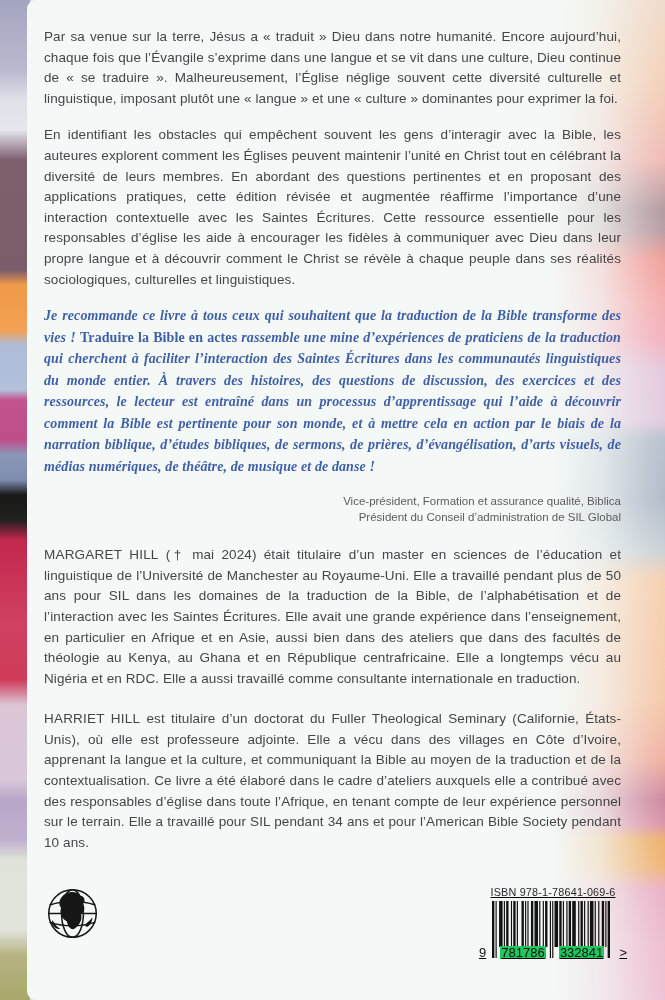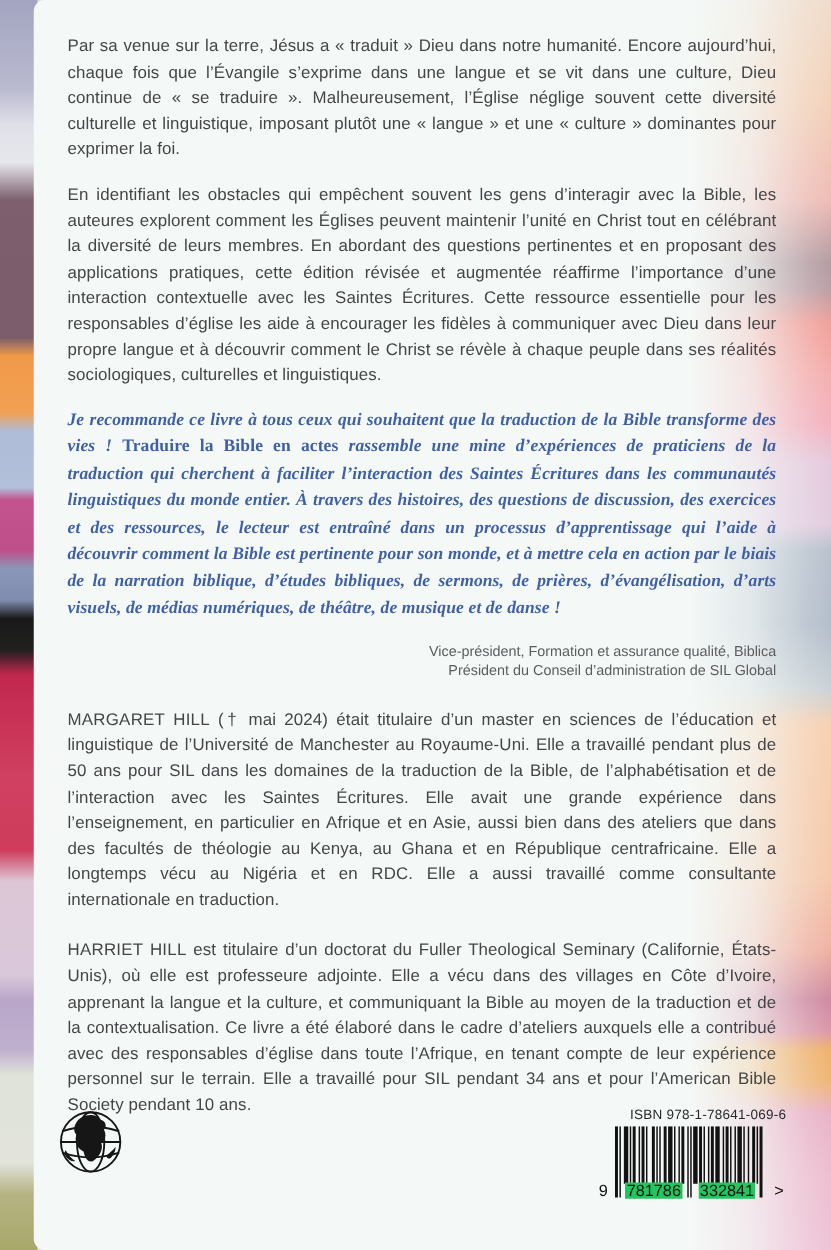--- a/index.html
+++ b/index.html
@@ -47,21 +47,21 @@
     position: absolute; left: 27px; right: 0; top: 0; bottom: 0;
     border-radius: 9px 0 0 9px;
     background: linear-gradient(to right,
       #f4f9f7 0%, #f4f9f7 82%,
       rgba(244,249,247,0.75) 90%,
       rgba(244,249,247,0.28) 97%,
       rgba(244,249,247,0.12) 100%);
   }
   .content {
     position: relative;
-    padding: 27px 44px 0 27px;
+    padding: 27px 44px 0 17px;
     color: #454547;
   }
   p.body {
     font-size: 13.5px;
     line-height: 20.6px;
     text-align: justify;
     letter-spacing: 0.1px;
     color: #454547;
   }
   p.body + p.body { margin-top: 16px; }
@@ -96,21 +96,21 @@
   .publisher { display: flex; align-items: center; gap: 13px; }
   .globe { width: 57px; height: 57px; display: block; }
   .pub-text { display: flex; flex-direction: column; }
   .pub-name {
     font-family: "Liberation Serif", serif;
     font-size: 39px; line-height: 40px; color: #161616; letter-spacing: 0.5px;
   }
   .pub-imprint {
     font-size: 15.5px; letter-spacing: 3.2px; color: #1d1d1d; margin-top: 4px;
   }
-  .barcode { width: 152px; text-align: right; position: relative; }
+  .barcode { width: 152px; text-align: center; position: relative; text-decoration: underline; }
   .isbn-label { font-size: 10.8px; color: #28282a; letter-spacing: 0.2px; white-space: nowrap; }
   .bars-svg { display: block; margin: 3px auto 0; }
   .barcode-digits {
     position: relative;
     display: flex; align-items: flex-end; justify-content: space-between;
     margin-top: -13px;
     font-size: 13px; color: #111;
     padding: 0 1px;
   }
   .barcode-digits span { background: #22c55e; padding: 0 1px; line-height: 13px; }

